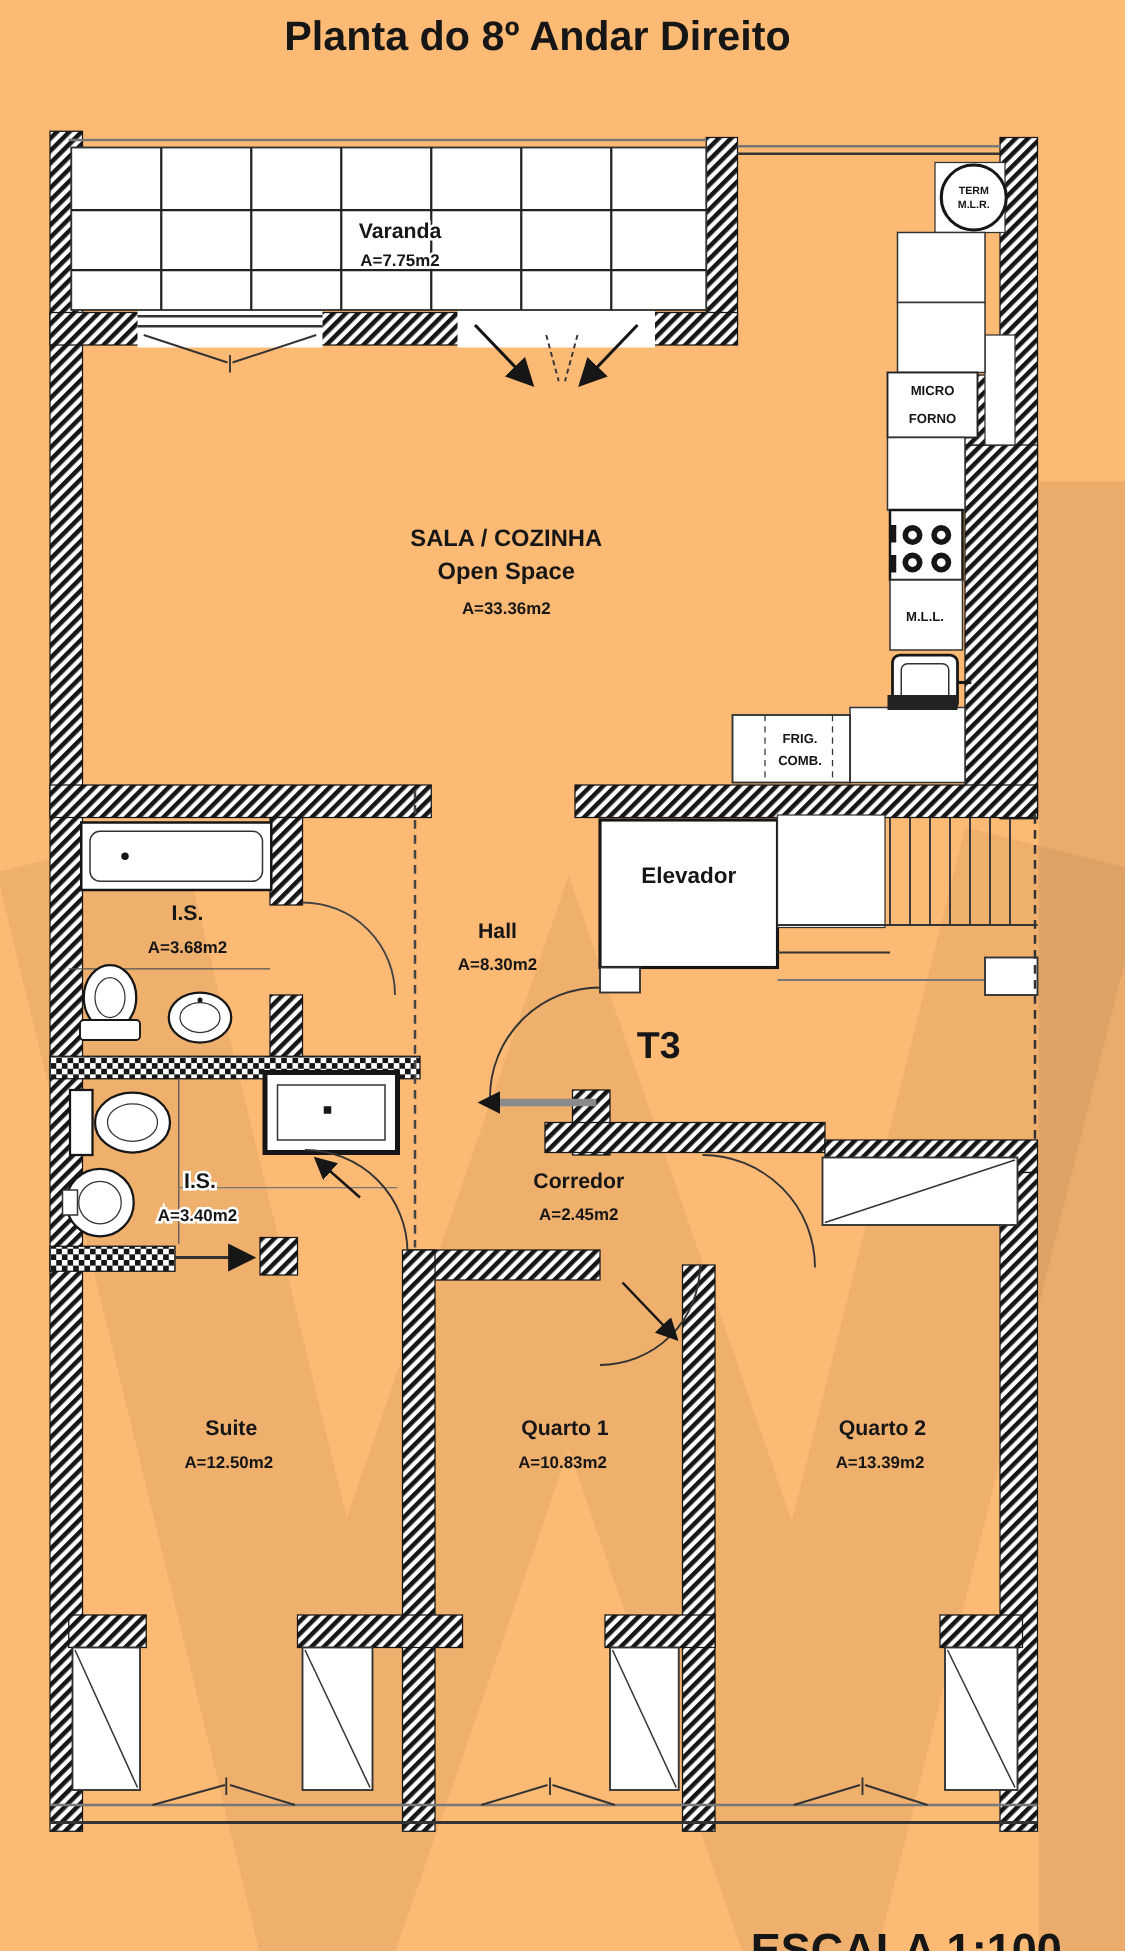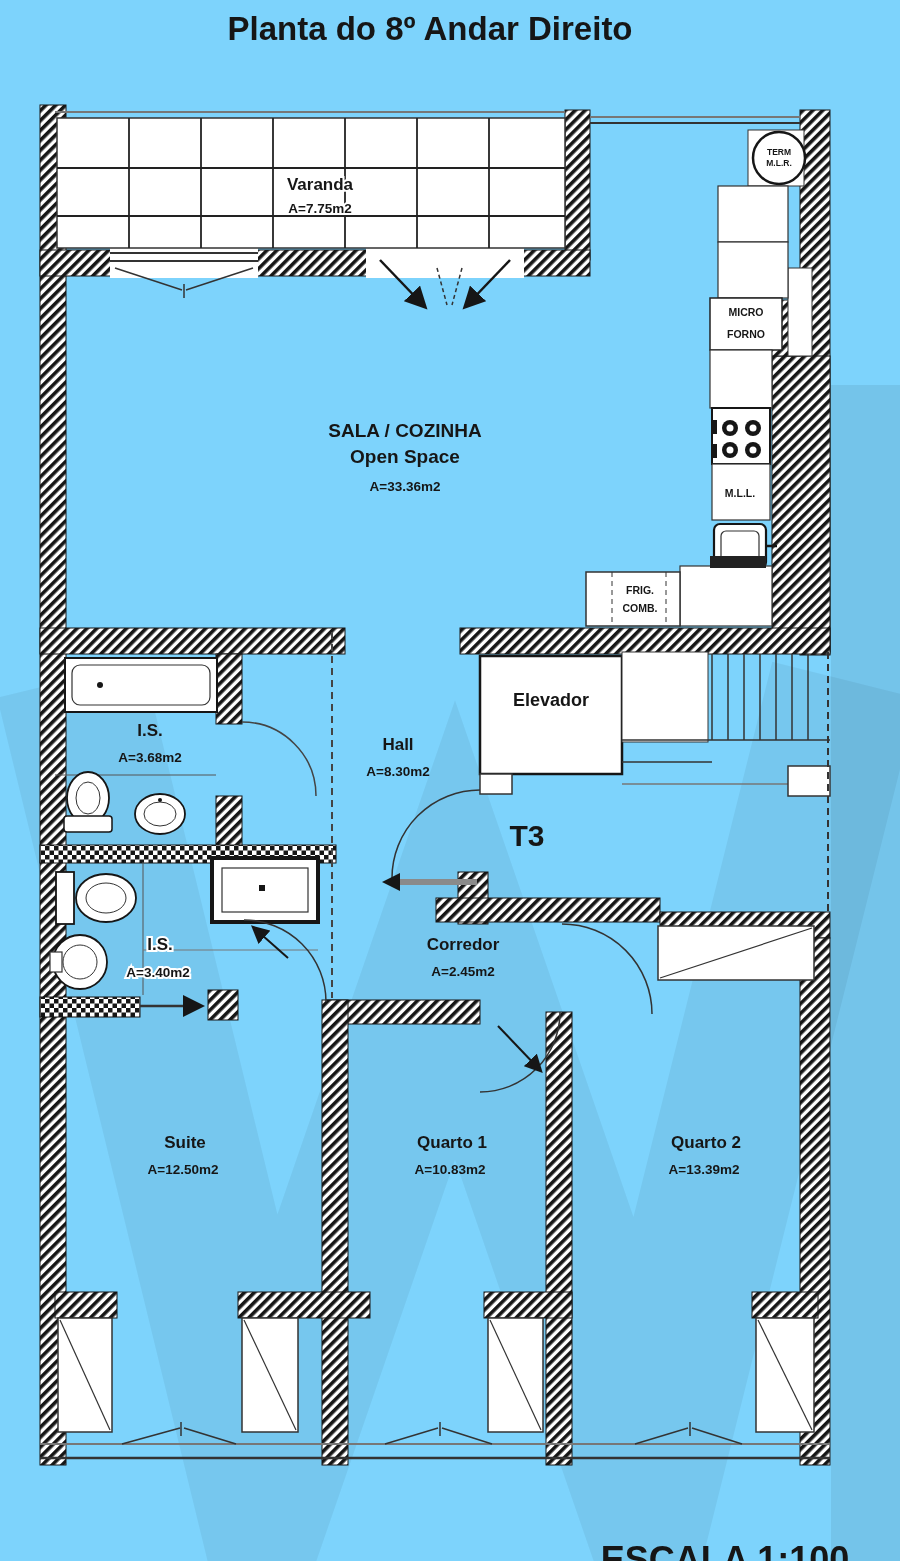--- a/index.html
+++ b/index.html
@@ -1,16 +1,16 @@
 <!DOCTYPE html>
 <html><head>
 <meta charset="utf-8">
 <style>
   html,body{margin:0;padding:0;background:#fff;}
-  .stage{position:relative;width:900px;height:1561px;overflow:hidden;background:#7dd3fc;}
+  .stage{position:relative;width:900px;height:1561px;overflow:hidden;background:#fdba74;}
   svg{position:absolute;left:0;top:0;}
   text{font-family:"Liberation Sans","DejaVu Sans",sans-serif;fill:#161616;}
   .t-title{font-size:33px;font-weight:bold;}
   .t-room{font-size:17px;font-weight:bold;}
   .t-room-lg{font-size:19px;font-weight:bold;}
   .t-area{font-size:13.5px;font-weight:bold;}
   .t-apt{font-size:30px;font-weight:bold;}
   .t-elev{font-size:18px;font-weight:bold;}
   .t-appl{font-size:10.5px;font-weight:bold;}
   .t-tiny{font-size:8.5px;font-weight:bold;}

